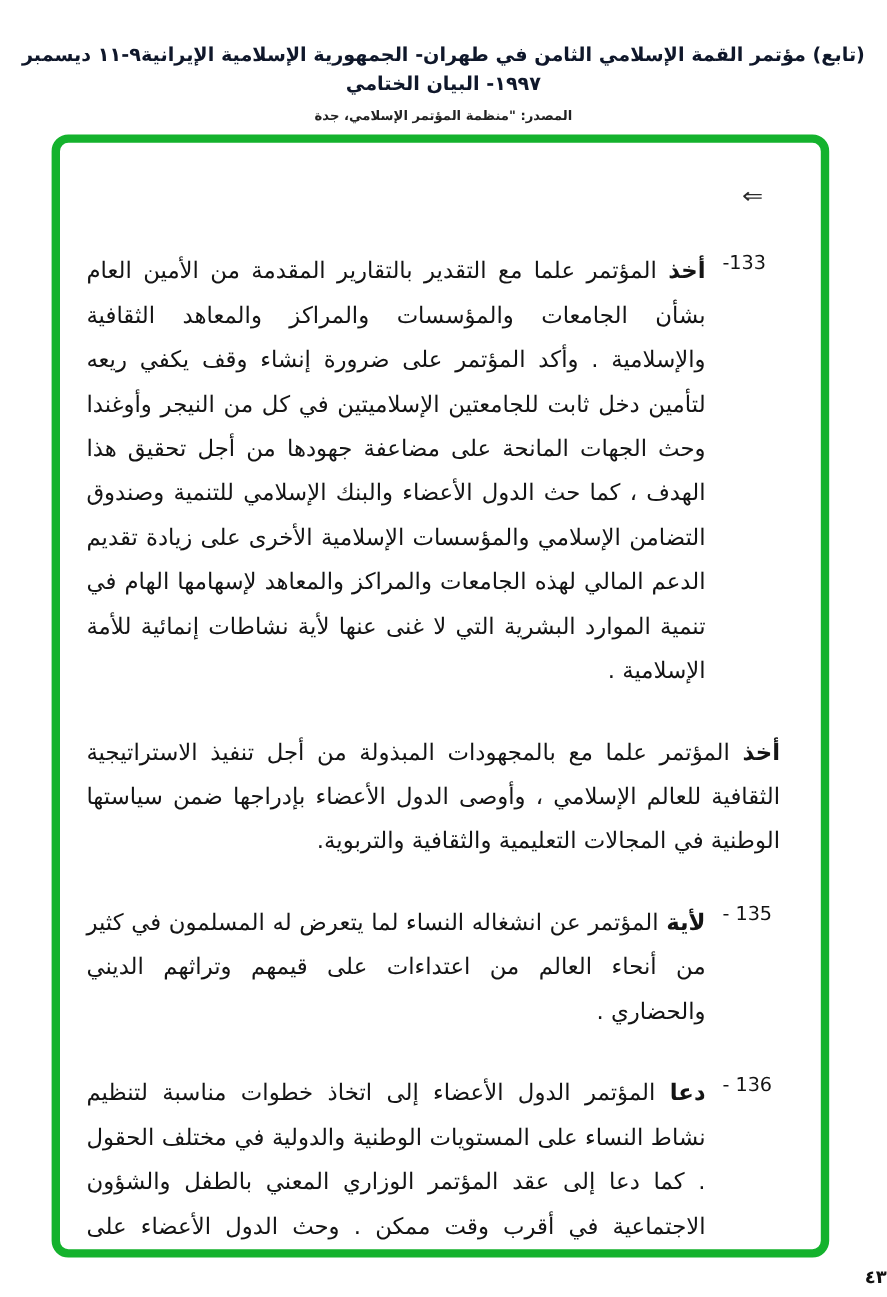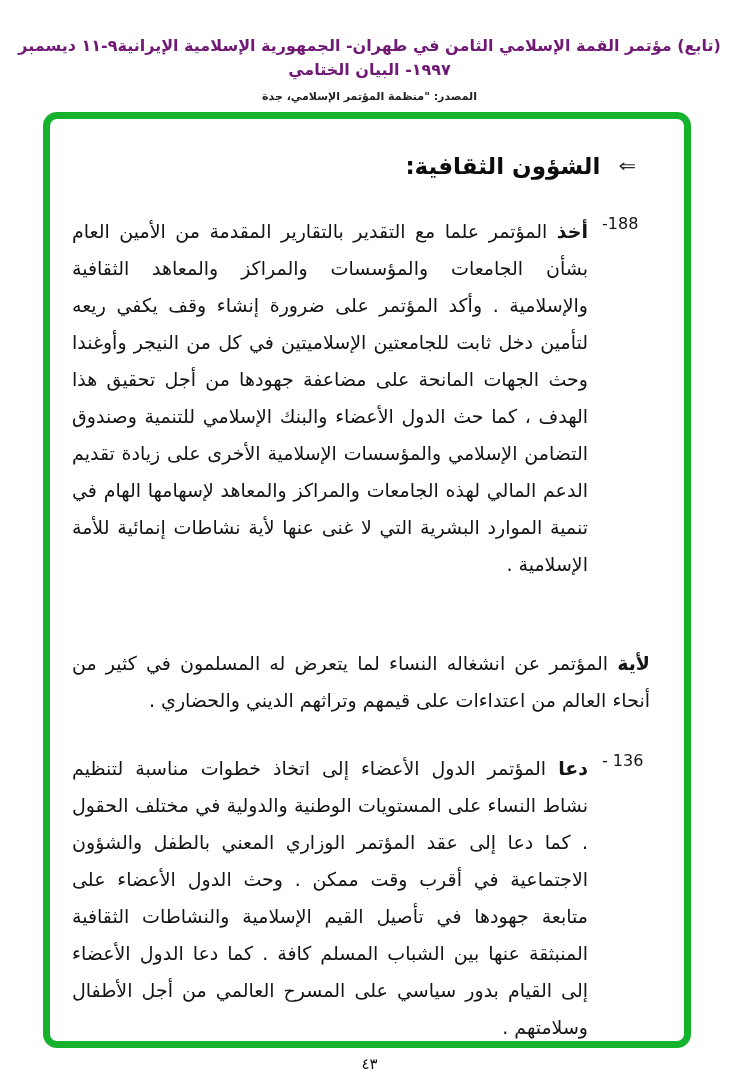--- a/index.html
+++ b/index.html
@@ -4,21 +4,21 @@
 <style>
   * { margin:0; padding:0; box-sizing:border-box; }
   html,body { background:#ffffff; }
   body {
     width:739px; height:1081px; position:relative;
     font-family:"DejaVu Sans", sans-serif;
     color:#1a1a1a; direction:rtl; overflow:hidden;
   }
   .doc-header { position:absolute; top:34px; right:0; left:0; text-align:center; }
   .doc-header .line1 {
-    font-weight:bold; font-size:16px; line-height:24px; color:#701a75;
+    font-weight:bold; font-size:16px; line-height:24px; color:#0f172a;
     padding:0 14px; letter-spacing:0;
   }
   .doc-header .line2 {
     font-weight:bold; font-size:11px; margin-top:8px; color:#222;
   }
   .green-box {
     position:absolute; top:112px; left:43px;
     width:648px; height:936px;
     border:7px solid #14b22d; border-radius:14px;
     background:#ffffff;
@@ -38,49 +38,50 @@
   .para .marker {
     width:48px; flex:0 0 48px; direction:ltr; text-align:left;
     font-size:16px; color:#141414; padding-top:1px; white-space:nowrap;
   }
   .para .ptext {
     flex:1; font-size:19px; line-height:37px;
     text-align:justify; text-align-last:right; color:#141414;
   }
   .para .ptext b { font-weight:bold; }
   .page-number {
-    position:absolute; bottom:8px; right:0; left:0; text-align:center;
-    font-weight:normal; font-size:15px; color:#111;
+    position:absolute; bottom:8px; right:0; left:0; 
+    font-weight:bold; font-size:15px; color:#111;
   }
 </style>
 </head>
 <body>
 
 <div class="doc-header">
   <div class="line1">(تابع) مؤتمر القمة الإسلامي الثامن في طهران- الجمهورية الإسلامية الإيرانية٩-١١ ديسمبر ١٩٩٧- البيان الختامي</div>
   <div class="line2">المصدر: "منظمة المؤتمر الإسلامي، جدة</div>
 </div>
 
 <div class="green-box">
   <div class="box-content">
 
     <div class="section-heading">
       <span class="arrow">⇐</span>
-      <span class="title">الشؤون الثقافية:</span>
     </div>
 
     <div class="para">
-      <div class="marker">-188</div>
+      <div class="marker">-133</div>
       <div class="ptext"><b>أخذ</b> <span>المؤتمر علما مع التقدير بالتقارير المقدمة من الأمين العام بشأن الجامعات والمؤسسات والمراكز والمعاهد الثقافية والإسلامية . وأكد المؤتمر على ضرورة إنشاء وقف يكفي ريعه لتأمين دخل ثابت للجامعتين الإسلاميتين في كل من النيجر وأوغندا وحث الجهات المانحة على مضاعفة جهودها من أجل تحقيق هذا الهدف ، كما حث الدول الأعضاء والبنك الإسلامي للتنمية وصندوق التضامن الإسلامي والمؤسسات الإسلامية الأخرى على زيادة تقديم الدعم المالي لهذه الجامعات والمراكز والمعاهد لإسهامها الهام في تنمية الموارد البشرية التي لا غنى عنها لأية نشاطات إنمائية للأمة الإسلامية .</span></div>
     </div>
 
     <div class="para">
+      <div class="ptext"><b>أخذ</b> <span>المؤتمر علما مع بالمجهودات المبذولة من أجل تنفيذ الاستراتيجية الثقافية للعالم الإسلامي ، وأوصى الدول الأعضاء بإدراجها ضمن سياستها الوطنية في المجالات التعليمية والثقافية والتربوية.</span></div>
     </div>
 
     <div class="para">
+      <div class="marker">- 135</div>
       <div class="ptext"><b>لأية</b> <span>المؤتمر عن انشغاله النساء لما يتعرض له المسلمون في كثير من أنحاء العالم من اعتداءات على قيمهم وتراثهم الديني والحضاري .</span></div>
     </div>
 
     <div class="para">
       <div class="marker">- 136</div>
       <div class="ptext"><b>دعا</b> <span>المؤتمر الدول الأعضاء إلى اتخاذ خطوات مناسبة لتنظيم نشاط النساء على المستويات الوطنية والدولية في مختلف الحقول . كما دعا إلى عقد المؤتمر الوزاري المعني بالطفل والشؤون الاجتماعية في أقرب وقت ممكن . وحث الدول الأعضاء على متابعة جهودها في تأصيل القيم الإسلامية والنشاطات الثقافية المنبثقة عنها بين الشباب المسلم كافة . كما دعا الدول الأعضاء إلى القيام بدور سياسي على المسرح العالمي من أجل الأطفال وسلامتهم .</span></div>
     </div>
 
     <div class="para">
       <div class="marker">-137</div>

